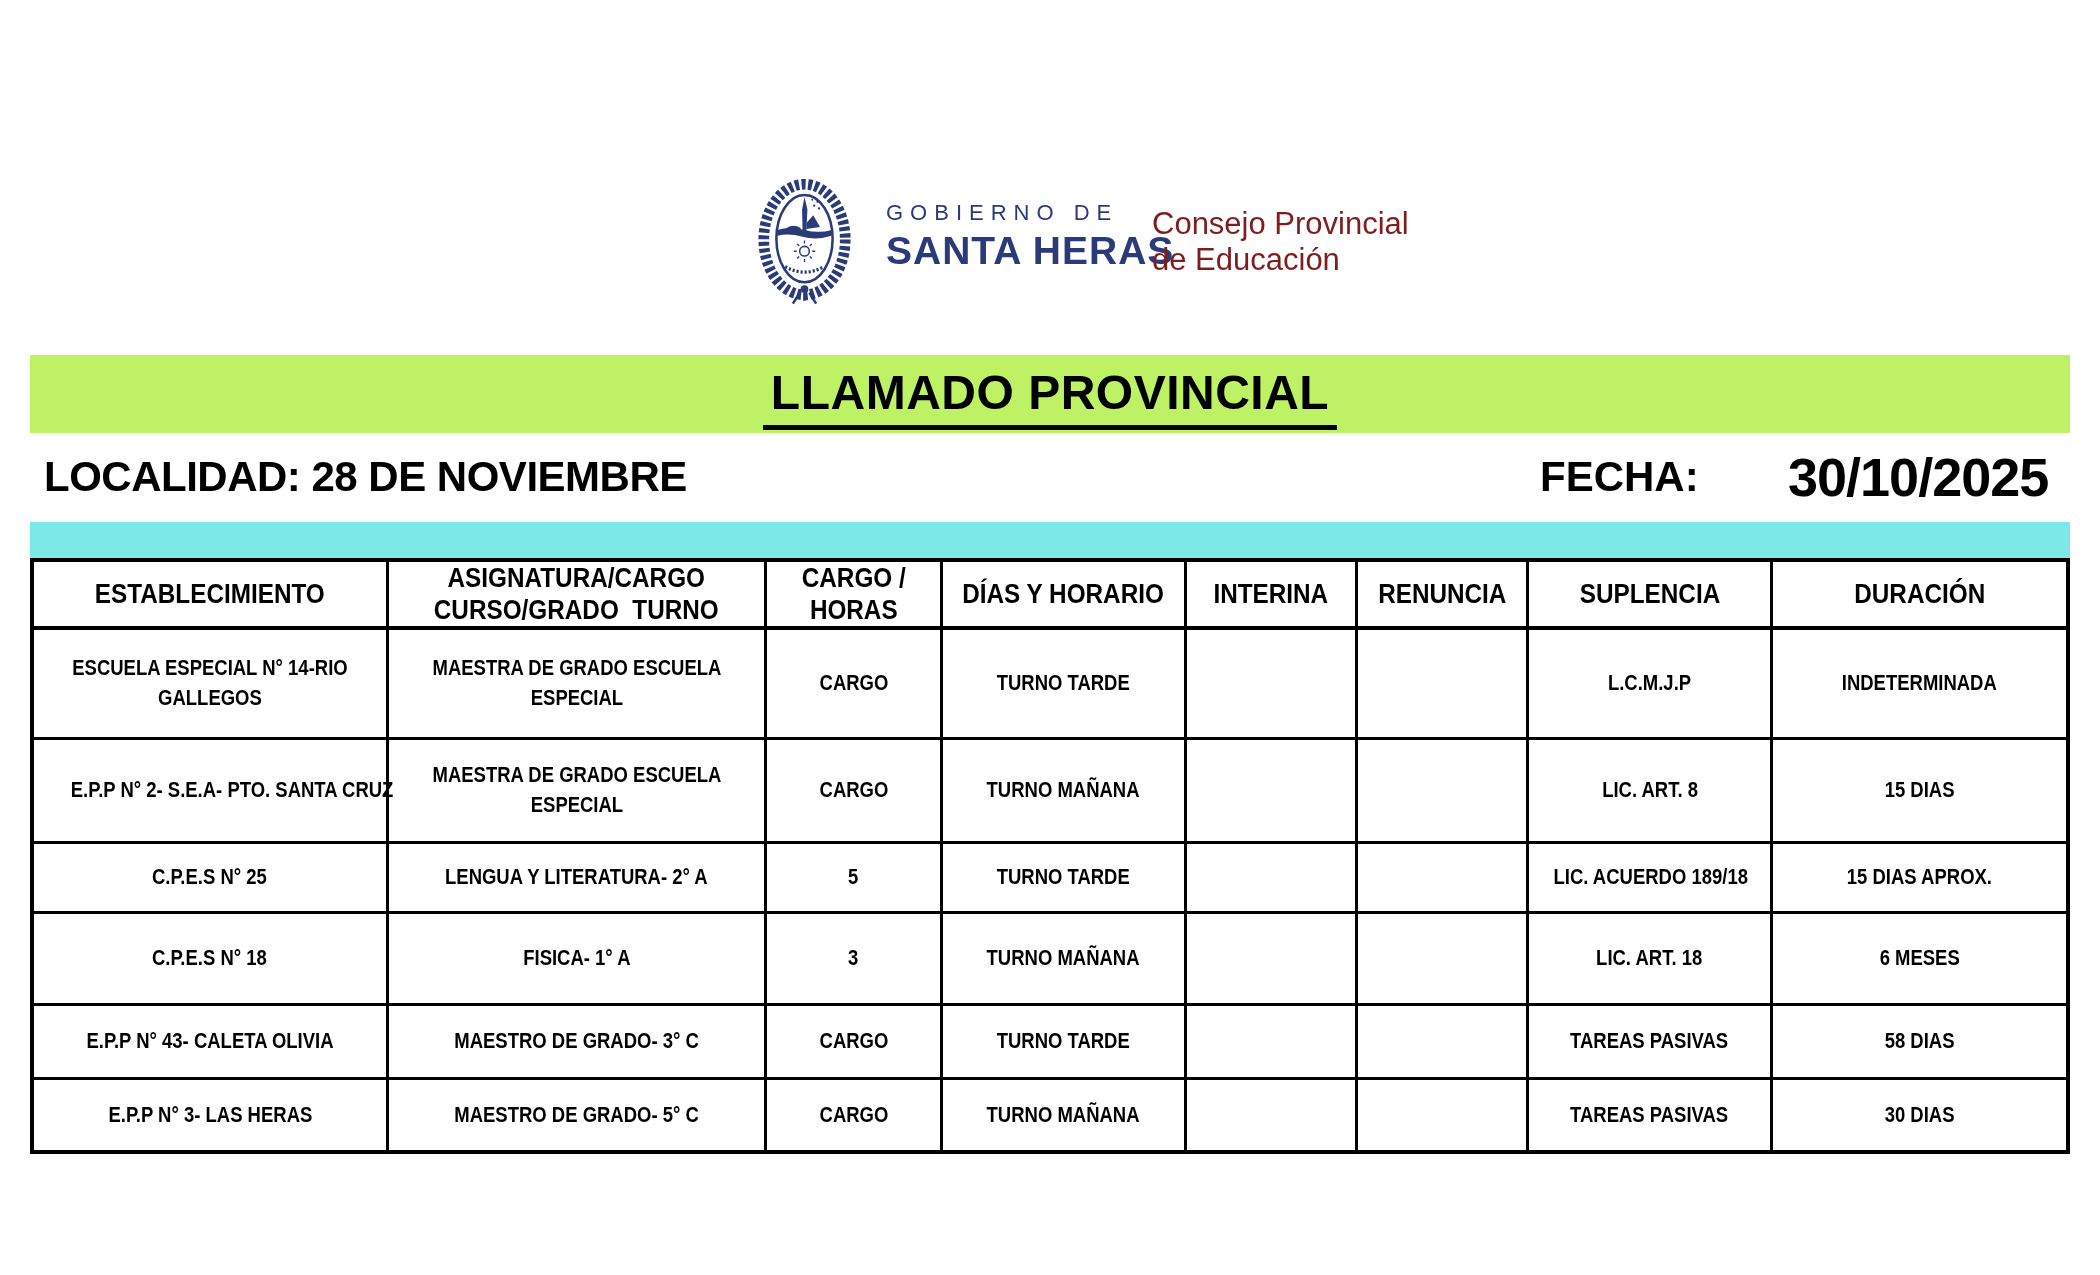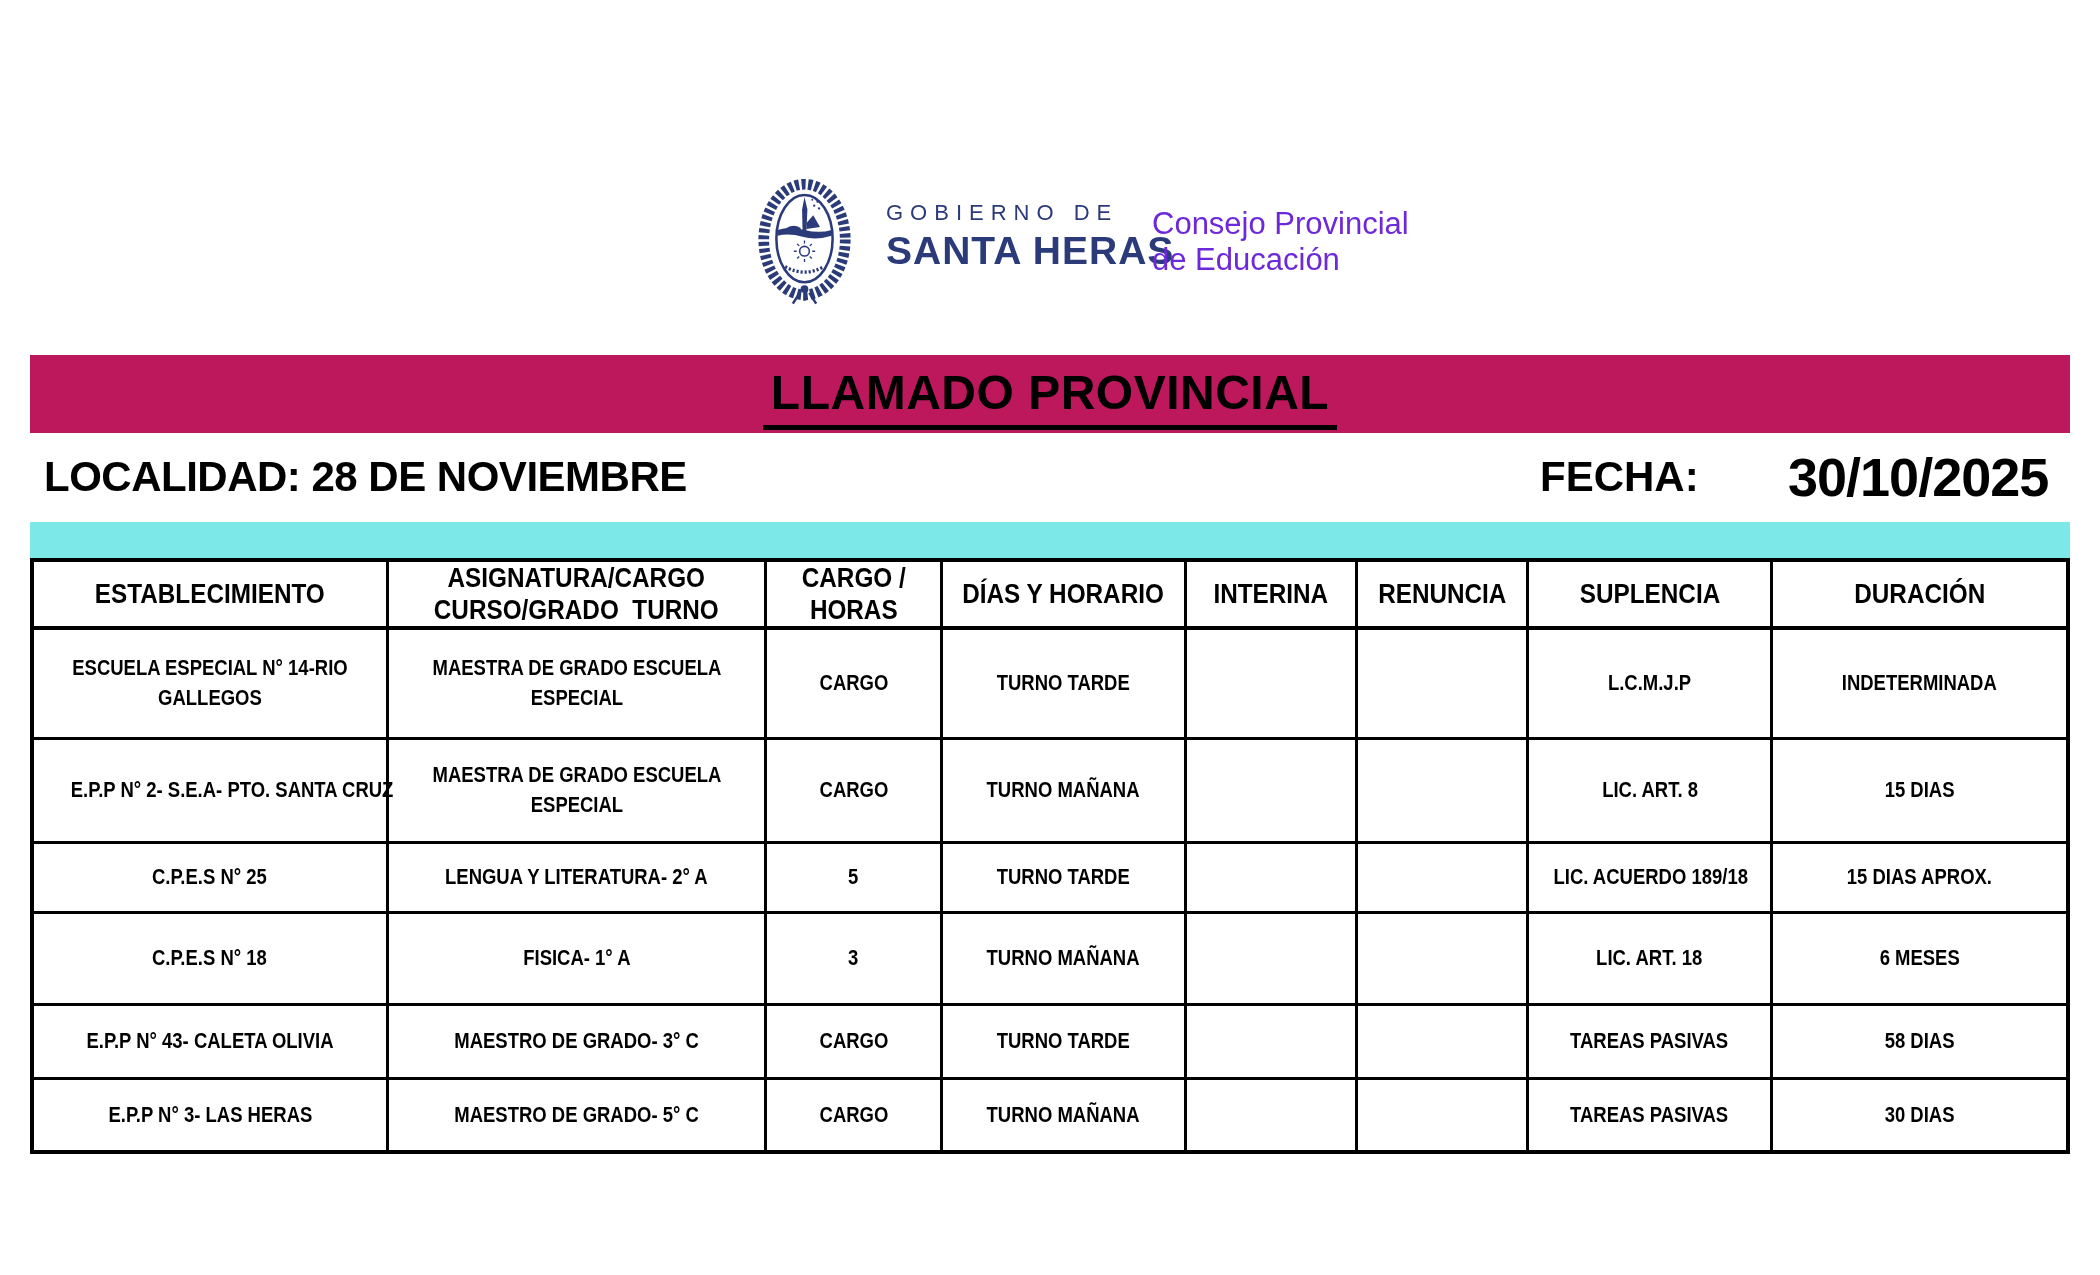--- a/index.html
+++ b/index.html
@@ -7,26 +7,26 @@
     width:2100px; height:1275px;
     background:#ffffff;
     font-family:"Liberation Sans", sans-serif;
     overflow:hidden;
   }
   .page{ position:relative; width:2100px; height:1275px; background:#fff; }
   .crest{ position:absolute; left:756px; top:176px; width:97px; height:132px; }
   .gov-text{ position:absolute; left:886px; top:198px; color:#2B3B7A; }
   .gov-label{ font-size:22px; font-weight:400; letter-spacing:7px; line-height:30px; white-space:nowrap;}
   .gov-name{ font-size:39px; font-weight:800; letter-spacing:1px; line-height:42px; margin-top:2px; white-space:nowrap;}
-  .council-text{ position:absolute; left:1152px; top:206px; color:#6d28d9; font-size:31px; font-weight:500; line-height:36px; white-space:nowrap;}
+  .council-text{ position:absolute; left:1152px; top:206px; color:#7f1d1d; font-size:31px; font-weight:500; line-height:36px; white-space:nowrap;}
 
   
   .banner{
     position:absolute; left:30px; top:355px; width:2040px; height:78px;
-    background:#be185d; text-align:center;
+    background:#bef264; text-align:center;
   }
   .banner-title{
     display:inline-block; margin-top:10px;
     font-size:48px; font-weight:bold; color:#000;
     border-bottom:5px solid #000; padding:0 8px 5px 8px;
     letter-spacing:0.5px; white-space:nowrap;
   }
 
   
   .info-bar{ position:absolute; left:0; top:448px; width:1709px; height:62px; }

